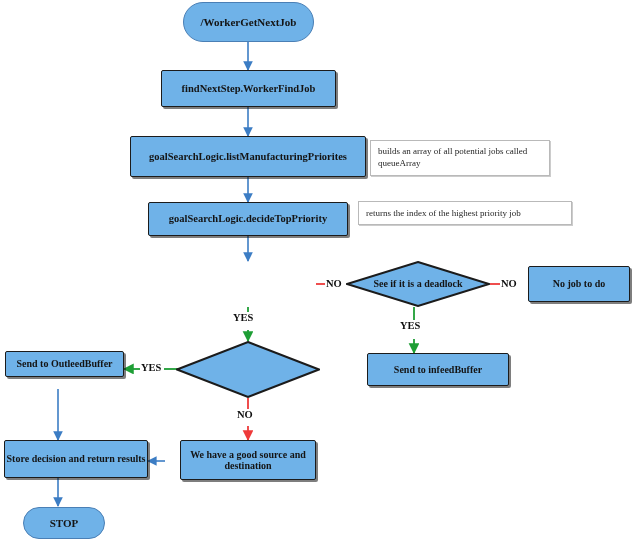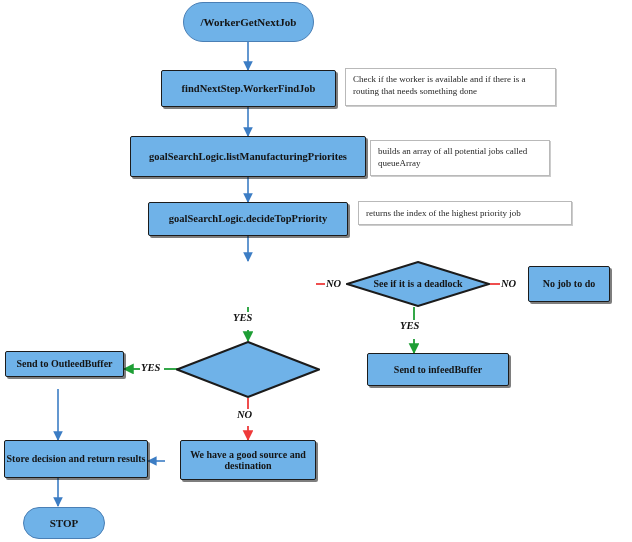--- a/index.html
+++ b/index.html
@@ -53,21 +53,20 @@
   .elabel{
     position:absolute;
     font-family:"Liberation Serif", serif;
     font-weight:bold;
     font-size:10.5px;
     color:#0f0f0f;
     z-index:4;
     white-space:nowrap;
     background:#ffffff;
     padding:0 1px;
-    font-style:italic;
   }
 </style>
 </head>
 <body>
 
 <div id="canvas">
 
   <svg id="wires" viewBox="0 0 632 542">
     <defs>
       <marker id="arrB" markerWidth="7" markerHeight="7" refX="5.4" refY="3" orient="auto">
@@ -131,21 +130,21 @@
   </div>
 
 
   <div class="node diamond" style="left:346px;top:261px;width:144px;height:46px;">
     <svg width="144" height="46" viewBox="0 0 144 46">
       <polygon points="72,1 143,23 72,45 1,23" fill="#6FB2E8" stroke="#1b1b1b" stroke-width="2"></polygon>
     </svg>
     <span class="dlabel" style="font-size:10px;width:96px;">See if it is a deadlock</span>
   </div>
 
-  <div class="node process" style="left:528px;top:266px;width:82px;height:36px;font-size:10px;">
+  <div class="node process" style="left:528px;top:266px;width:102px;height:36px;font-size:10px;">
     <span>No job to do</span>
   </div>
 
   <div class="node diamond" style="left:176px;top:341px;width:144px;height:57px;">
     <svg width="144" height="57" viewBox="0 0 144 57">
       <polygon points="72,1 143,28.5 72,56 1,28.5" fill="#6FB2E8" stroke="#1b1b1b" stroke-width="2"></polygon>
     </svg>
   </div>
 
   <div class="node process" style="left:367px;top:353px;width:142px;height:33px;font-size:10px;">
@@ -161,23 +160,20 @@
   </div>
 
   <div class="node process" style="left:4px;top:440px;width:144px;height:38px;font-size:10px;">
     <span>Store decision and return results</span>
   </div>
 
   <div class="node pill" style="left:23px;top:507px;width:82px;height:32px;font-size:11px;">
     <span>STOP</span>
   </div>
 
-  <div class="note" style="left:345px;top:68px;width:211px;height:38px;">
-    <span>Check if the worker is available and if there is a routing that needs something done</span>
-  </div>
 
   <div class="note" style="left:370px;top:140px;width:180px;height:36px;">
     <span>builds an array of all potential jobs called queueArray</span>
   </div>
 
   <div class="note" style="left:358px;top:201px;width:214px;height:24px;display:flex;align-items:center;">
     <span>returns the index of the highest priority job</span>
   </div>
 
   <span class="elabel" style="left:325px;top:278px;">NO</span>

